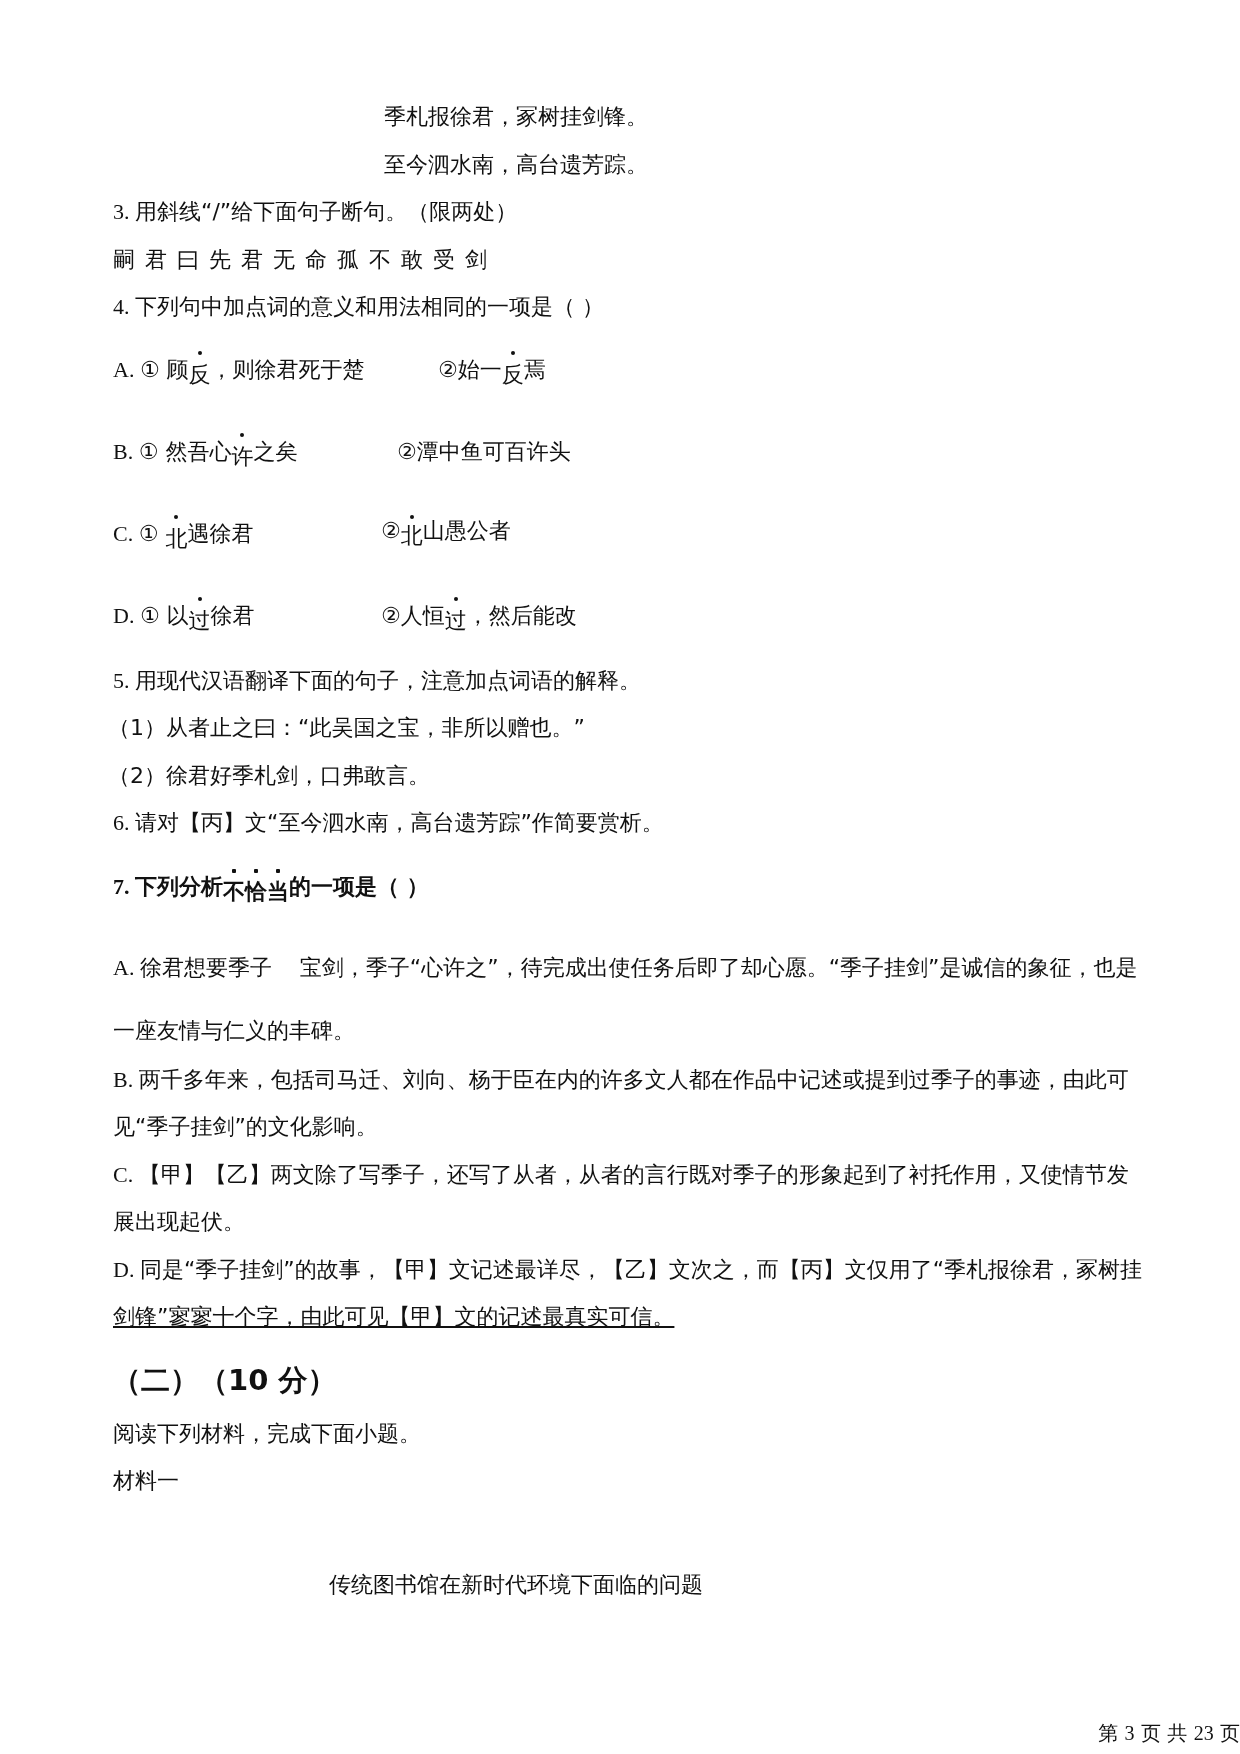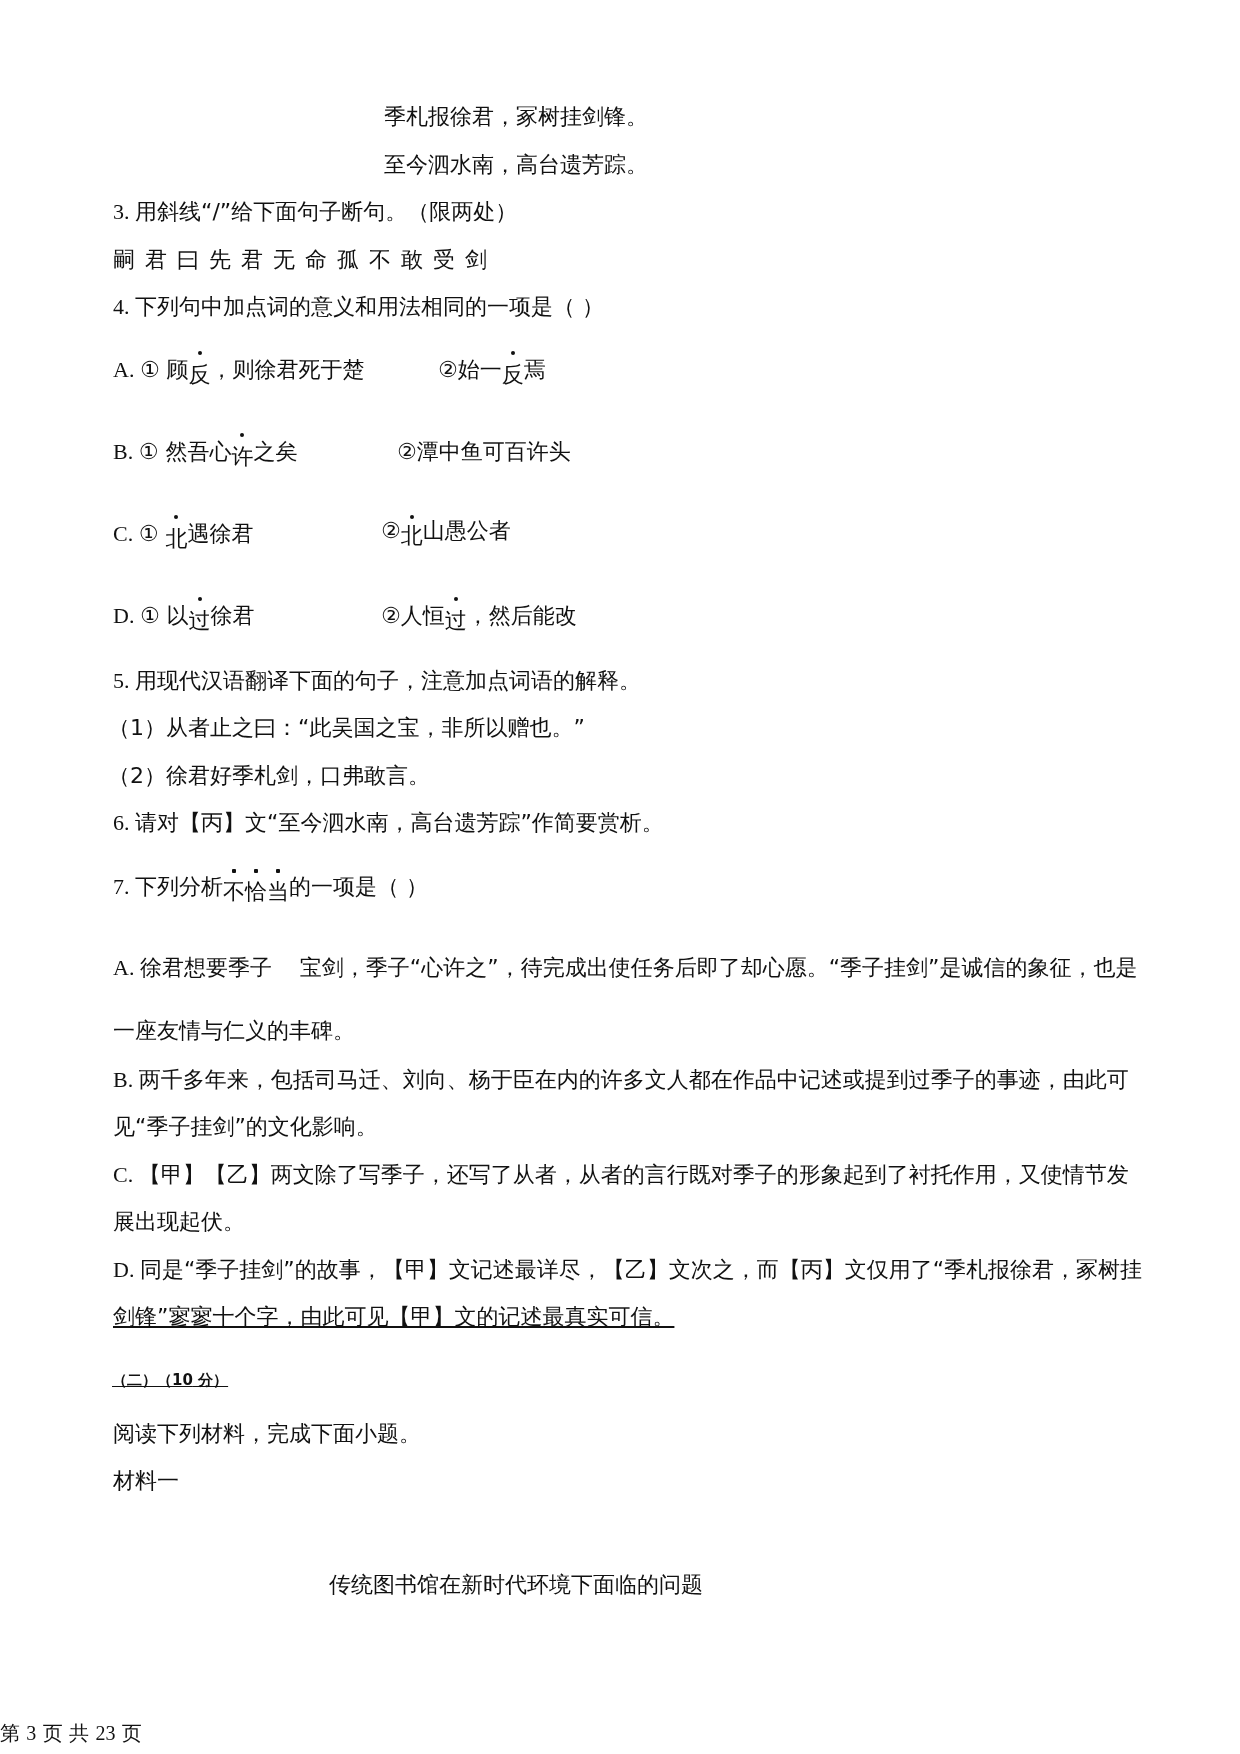--- a/index.html
+++ b/index.html
@@ -11,23 +11,23 @@
     .line { position: absolute; left: 113px; white-space: nowrap; line-height: 30px; }
     .center { left: 0; width: 1032px; text-align: center; }
     .num { font-family: "Liberation Serif", "DejaVu Serif", serif; }
     .dot { position: relative; display: inline-block; }
     .dot::before {
       content: ""; position: absolute; left: 50%; top: -9px; width: 4px; height: 4px;
       margin-left: -2px; border-radius: 50%; background: #111111;
     }
     .lowered { position: relative; top: 5px; }
     .col2 { position: absolute; white-space: nowrap; }
-    .section { font-weight: bold; font-size: 15px; text-decoration: underline; }
+    .section { font-weight: bold; font-size: 29px; }
     .spaced { letter-spacing: 10px; }
-    .footer { position: absolute; left: 0; width: 1240px; text-align: left; top: 1720px;
+    .footer { position: absolute; left: 0; width: 1240px; text-align: right; top: 1720px;
       font-size: 20px; font-family: "Liberation Serif", "DejaVu Serif", serif; }
     .footer .zh { font-family: "DejaVu Sans", sans-serif; }
   </style>
 </head>
 <body>
 
 <div class="line center" style="top:102px;">季札报徐君，冢树挂剑锋。</div>
 <div class="line center" style="top:150px;">至今泗水南，高台遗芳踪。</div>
 
 <div class="line" style="top:197px;">
@@ -68,21 +68,21 @@
 <div class="line" style="top:666px;">
   <span class="num">5. </span><span>用现代汉语翻译下面的句子，注意加点词语的解释。</span>
 </div>
 <div class="line" style="top:713px; left:108px;">（1）从者止之曰：“此吴国之宝，非所以赠也。”</div>
 <div class="line" style="top:761px; left:108px;">（2）徐君好季札剑，口弗敢言。</div>
 
 <div class="line" style="top:808px;">
   <span class="num">6. </span><span>请对【丙】文“至今泗水南，高台遗芳踪”作简要赏析。</span>
 </div>
 
-<div class="line" style="top:872px;">
+<div class="line" style="top:872px;font-weight:bold;">
   <span class="num">7. </span><span>下列分析</span><span class="lowered" style="position:relative;"><span class="q7dots">不恰当</span></span><span>的一项是（    ）</span>
 </div>
 
 <div class="line" style="top:953px;">
   <span class="num">A. </span><span style="white-space:pre;">徐君想要季子    宝剑，季子“心许之”，待完成出使任务后即了却心愿。“季子挂剑”是诚信的象征，也是</span>
 </div>
 <div class="line" style="top:1016px;">一座友情与仁义的丰碑。</div>
 
 <div class="line" style="top:1065px;">
   <span class="num">B. </span><span>两千多年来，包括司马迁、刘向、杨于臣在内的许多文人都在作品中记述或提到过季子的事迹，由此可</span>

